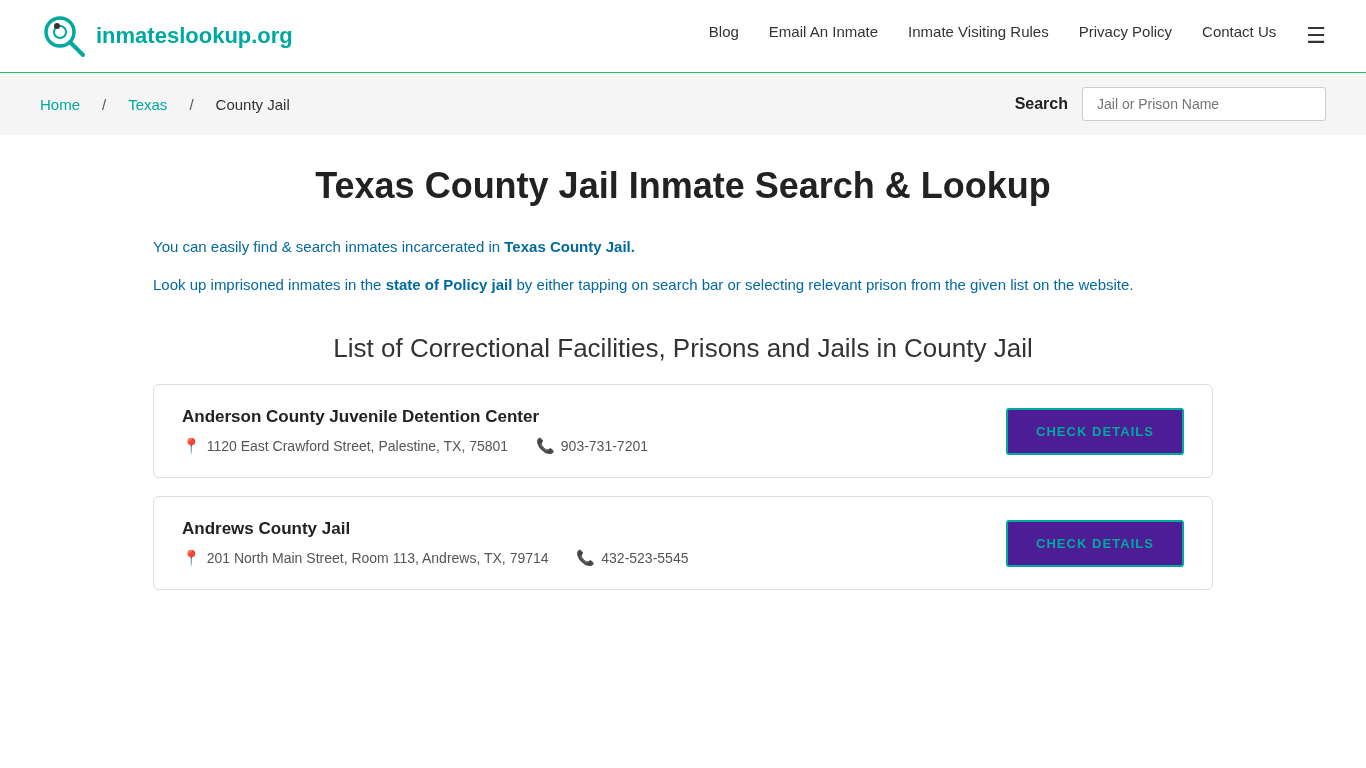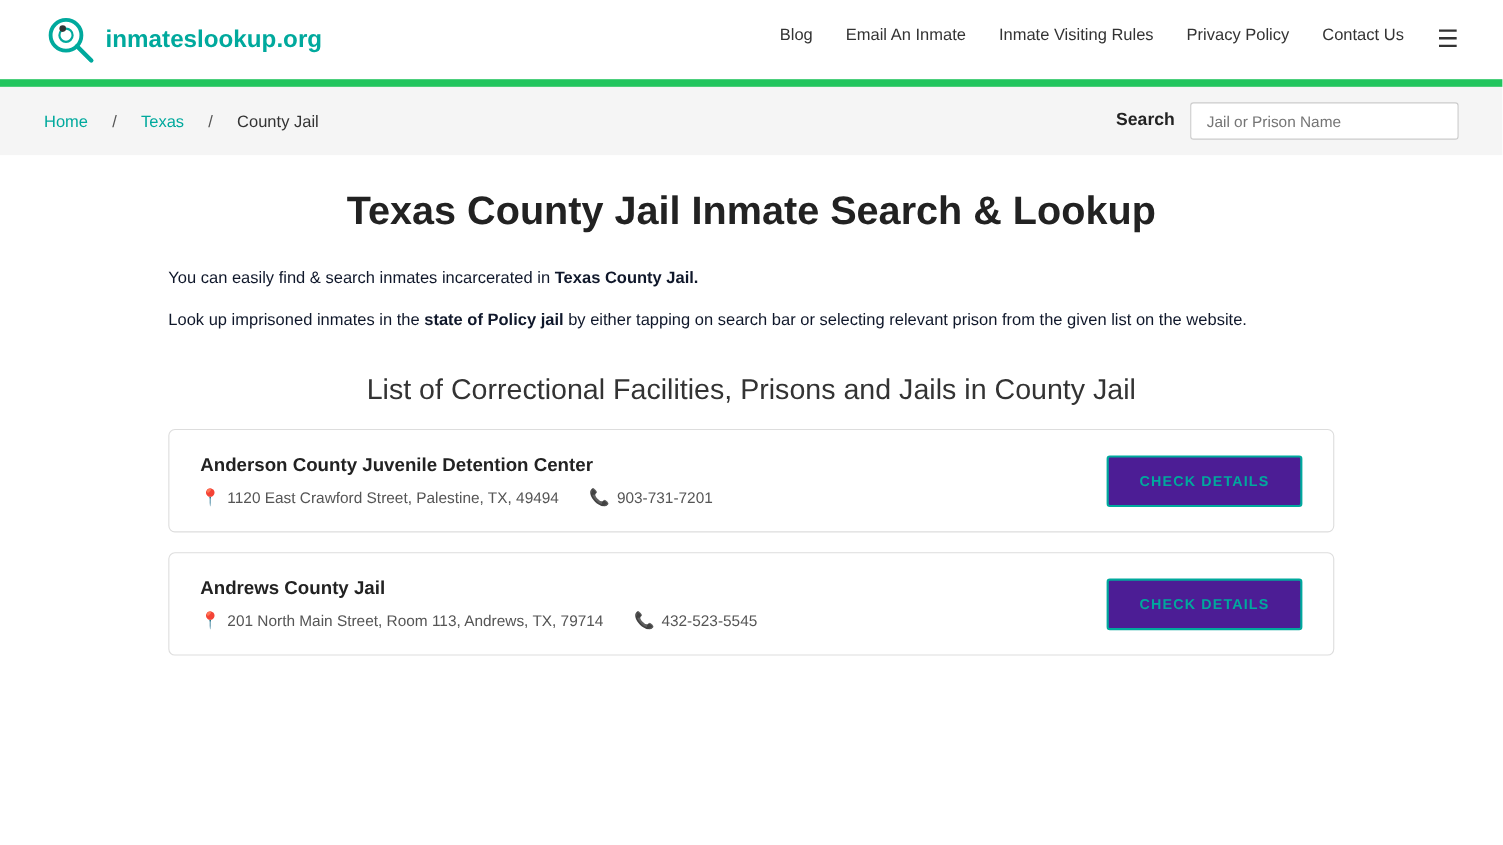--- a/index.html
+++ b/index.html
@@ -4,21 +4,21 @@
   <style>
     * { margin: 0; padding: 0; box-sizing: border-box; }
     body { font-family: Arial, sans-serif; background: #fff; color: #333; font-size: 16px; }
 
     
     .header {
       display: flex;
       align-items: center;
       justify-content: space-between;
       padding: 12px 40px;
-      border-bottom: 7px solid #22c55e;
+      border-bottom: 1px solid #22c55e;
       background: #fff;
     }
     .logo {
       display: flex;
       align-items: center;
       gap: 8px;
       text-decoration: none;
     }
     .logo-icon {
       width: 48px;
@@ -94,21 +94,21 @@
     }
     .page-title {
       text-align: center;
       font-size: 36px;
       font-weight: 700;
       color: #222;
       margin-bottom: 28px;
     }
     .intro-text {
       font-size: 15px;
-      color: #0f172a;
+      color: #0369a1;
       margin-bottom: 14px;
       line-height: 1.6;
     }
     .intro-text strong { font-weight: 700; }
     .section-title {
       text-align: center;
       font-size: 26px;
       font-weight: 400;
       color: #333;
       margin: 36px 0 20px;
@@ -212,21 +212,21 @@
   </p>
 
   <h2 class="section-title">List of Correctional Facilities, Prisons and Jails in County Jail</h2>
 
   <div class="facility-card">
     <div class="facility-info">
       <div class="facility-name">Anderson County Juvenile Detention Center</div>
       <div class="facility-meta">
         <div class="meta-item">
           <span class="meta-icon">📍</span>
-          <span>1120 East Crawford Street, Palestine, TX, 49494</span>
+          <span>1120 East Crawford Street, Palestine, TX, 75801</span>
         </div>
         <div class="meta-item">
           <span class="meta-icon">📞</span>
           <span>903-731-7201</span>
         </div>
       </div>
     </div>
     <button class="check-details-btn">CHECK DETAILS</button>
   </div>
 

